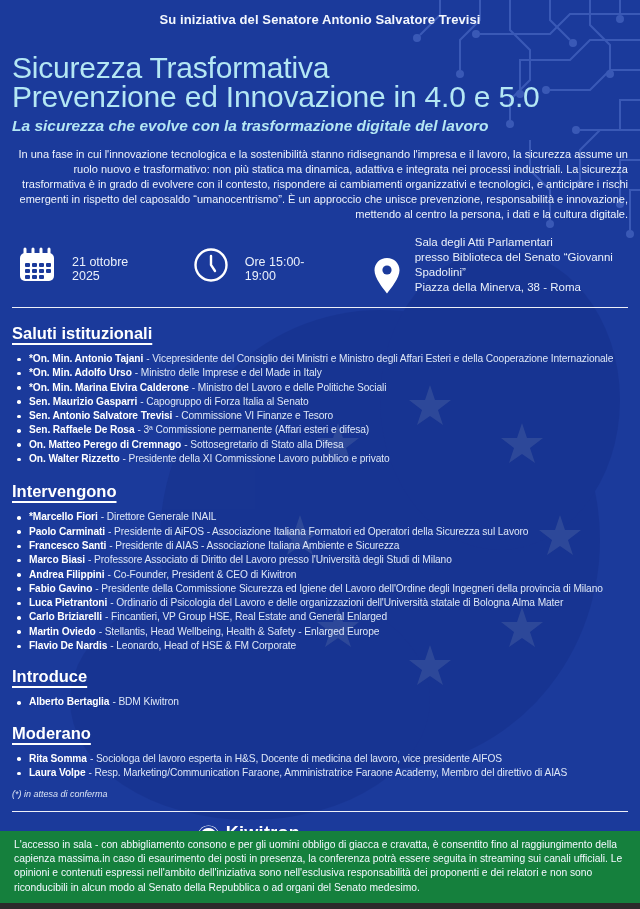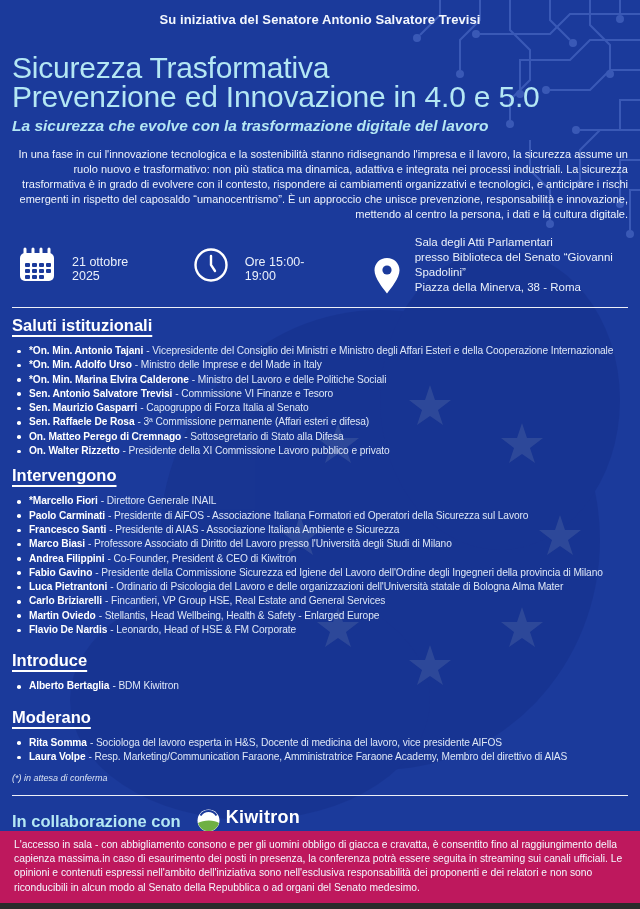--- a/index.html
+++ b/index.html
@@ -46,21 +46,21 @@
   .loc-text{font-size:11.5px;line-height:15px;color:#eaf0fa;margin-left:14px;}
   .blk-date{margin-left:6px;}
   .blk-time{margin-left:52px;}
   .blk-loc{margin-left:56px;}
 
   .rule{
     border:none;border-top:1.5px solid rgba(255,255,255,.92);
     margin:12px 0 0 0;
   }
   .section-heading{
-    margin:8px 0 9px 0;
+    margin:16px 0 9px 0;
     font-size:16.5px;font-weight:700;color:#ffffff;
     text-decoration:underline;text-decoration-thickness:1.8px;text-underline-offset:4px;
   }
   .sec-tight{margin-top:14px;}
   ul.speakers{list-style:none;margin:0;padding:0;}
   ul.speakers li{
     position:relative;
     padding-left:17px;
     font-size:10.2px;line-height:14.3px;
     letter-spacing:-.1px;
@@ -85,21 +85,21 @@
   }
   .collab-label{font-size:16.5px;font-weight:700;color:#b4e7f4;}
   .kiwitron{display:flex;align-items:flex-start;margin-left:16px;}
   .kiwi-icon{margin-top:2px;}
   .kiwi-text{margin-left:6px;display:flex;flex-direction:column;}
   .brand{font-size:18px;font-weight:700;color:#ffffff;letter-spacing:.3px;line-height:20px;}
   .tagline{font-size:5.3px;letter-spacing:2.1px;color:#cfdaee;margin-top:3px;font-weight:700;}
 
   .footer{
     position:absolute;left:0;right:0;bottom:6px;z-index:3;
-    background:#be185d;
+    background:#15803d;
     padding:7px 14px 8px 14px;
     font-size:10.3px;line-height:14.3px;color:#f4f8ff;
   }
   .bottom-strip{
     position:absolute;left:0;right:0;bottom:0;height:6px;z-index:4;
     background:#2b2b2b;
   }
 </style>
 </head>
 <body>
@@ -241,23 +241,23 @@
     <div>
       <div class="section-heading">Saluti istituzionali</div>
       <ul class="speakers">
 
           <li><span class="sp-name">*On. Min. Antonio Tajani</span><span class="sp-role">- Vicepresidente del Consiglio dei Ministri e Ministro degli Affari Esteri e della Cooperazione Internazionale</span></li>
 
           <li><span class="sp-name">*On. Min. Adolfo Urso</span><span class="sp-role">- Ministro delle Imprese e del Made in Italy</span></li>
 
           <li><span class="sp-name">*On. Min. Marina Elvira Calderone</span><span class="sp-role">- Ministro del Lavoro e delle Politiche Sociali</span></li>
 
+          <li><span class="sp-name">Sen. Maurizio Gasparri</span><span class="sp-role">- Capogruppo di Forza Italia al Senato</span></li>
+
           <li><span class="sp-name">Sen. Antonio Salvatore Trevisi</span><span class="sp-role">- Commissione VI Finanze e Tesoro</span></li>
-
-          <li><span class="sp-name">Sen. Maurizio Gasparri</span><span class="sp-role">- Capogruppo di Forza Italia al Senato</span></li>
 
           <li><span class="sp-name">Sen. Raffaele De Rosa</span><span class="sp-role">- 3ª Commissione permanente (Affari esteri e difesa)</span></li>
 
           <li><span class="sp-name">On. Matteo Perego di Cremnago</span><span class="sp-role">- Sottosegretario di Stato alla Difesa</span></li>
 
           <li><span class="sp-name">On. Walter Rizzetto</span><span class="sp-role">- Presidente della XI Commissione Lavoro pubblico e privato</span></li>
         </ul>
     </div>
 
     <div>
@@ -271,21 +271,21 @@
           <li><span class="sp-name">Francesco Santi</span><span class="sp-role">- Presidente di AIAS - Associazione Italiana Ambiente e Sicurezza</span></li>
 
           <li><span class="sp-name">Marco Biasi</span><span class="sp-role">- Professore Associato di Diritto del Lavoro presso l'Università degli Studi di Milano</span></li>
 
           <li><span class="sp-name">Andrea Filippini</span><span class="sp-role">- Co-Founder, President &amp; CEO di Kiwitron</span></li>
 
           <li><span class="sp-name">Fabio Gavino</span><span class="sp-role">- Presidente della Commissione Sicurezza ed Igiene del Lavoro dell'Ordine degli Ingegneri della provincia di Milano</span></li>
 
           <li><span class="sp-name">Luca Pietrantoni</span><span class="sp-role">- Ordinario di Psicologia del Lavoro e delle organizzazioni dell'Università statale di Bologna Alma Mater</span></li>
 
-          <li><span class="sp-name">Carlo Briziarelli</span><span class="sp-role">- Fincantieri, VP Group HSE, Real Estate and General Services</span></li>
+          <li><span class="sp-name">Carlo Briziarelli</span><span class="sp-role">- Fincantieri, VP Group HSE, Real Estate and General Enlarged</span></li>
 
           <li><span class="sp-name">Martin Oviedo</span><span class="sp-role">- Stellantis, Head Wellbeing, Health &amp; Safety - Enlarged Europe</span></li>
 
           <li><span class="sp-name">Flavio De Nardis</span><span class="sp-role">- Leonardo, Head of HSE &amp; FM Corporate</span></li>
         </ul>
     </div>
 
     <div>
       <div class="section-heading sec-tight">Introduce</div>
       <ul class="speakers">

